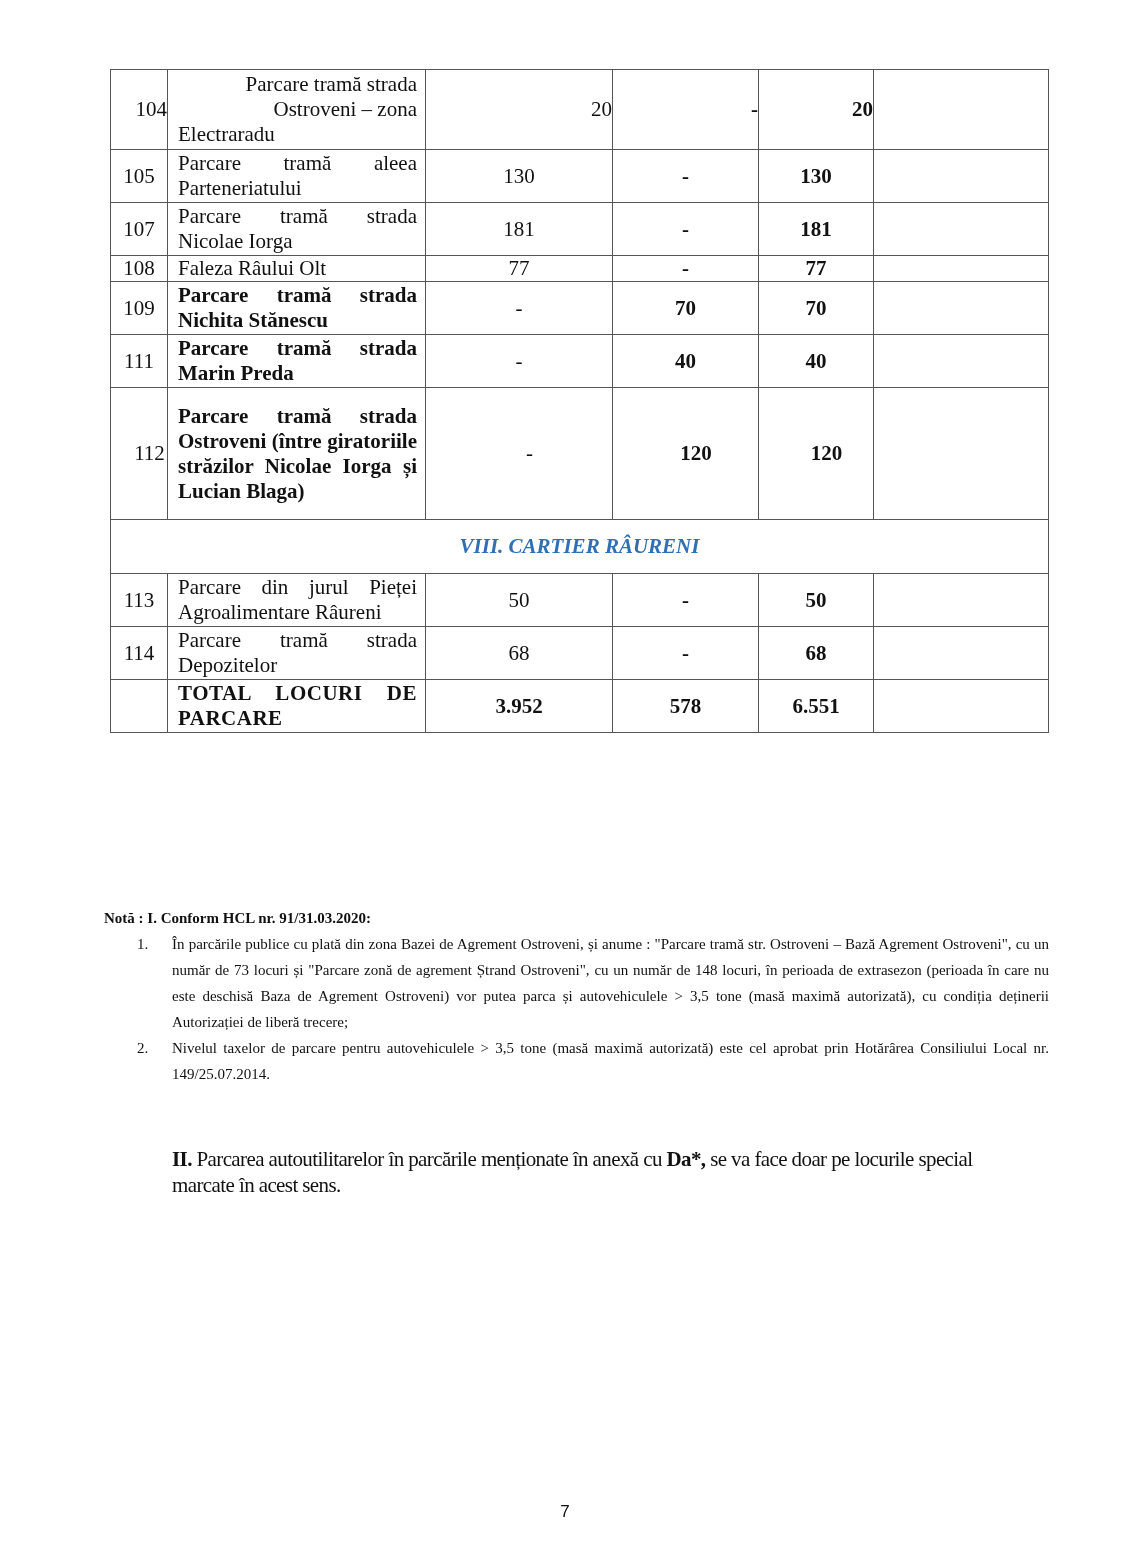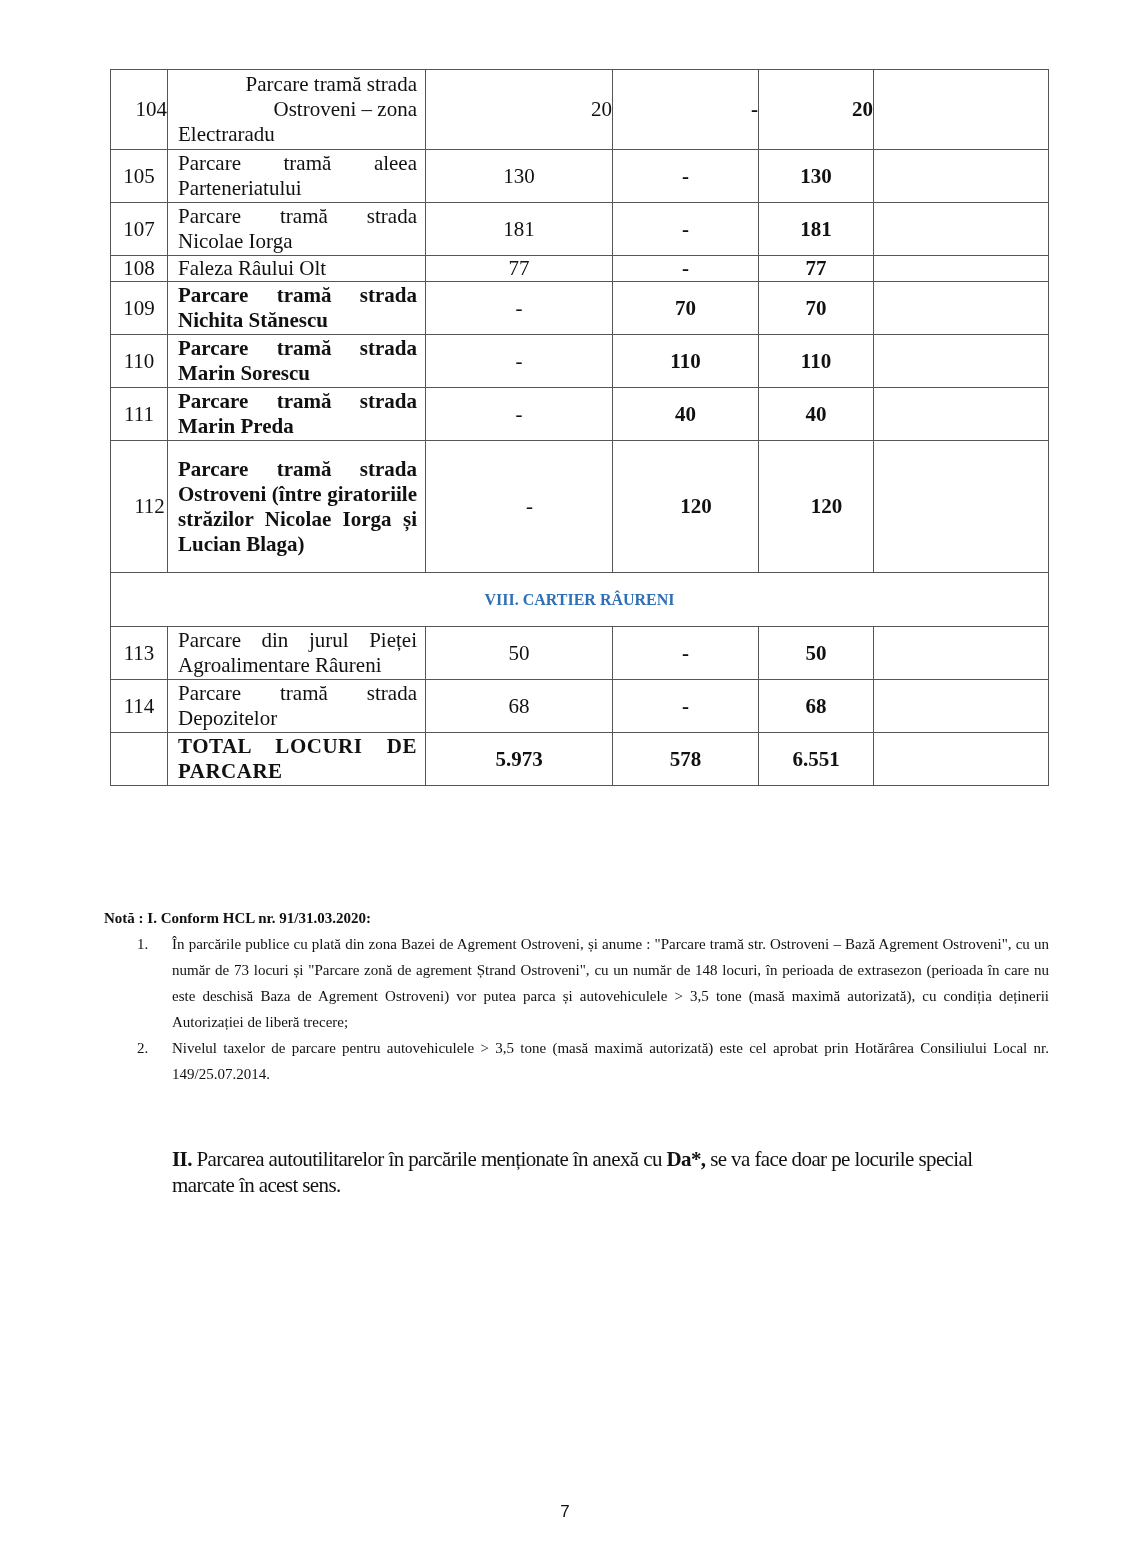--- a/index.html
+++ b/index.html
@@ -23,21 +23,21 @@
   col.c-t { width: 115px; }
   col.c-x { width: 175px; }
   td.nr { text-align: center; }
   td.name { text-align: justify; text-align-last: left; padding: 0 8px 0 10px !important; }
   td.num { text-align: center; }
   td.bold, .bold { font-weight: bold; }
   tr.r3 td { height: 79px; text-align: right; }
   tr.r2 td { height: 52px; }
   tr.r1 td { height: 24px; }
   tr.r5 td { height: 131px; padding-left: 21px; }
-  tr.section td { height: 53px; text-align: center; color: #2f6fb5; font-weight: bold; font-size: 16px; }
+  tr.section td { height: 53px; text-align: center; color: #2f6fb5; font-weight: bold; font-size: 21px; font-style: italic; }
   tr.total td.name { letter-spacing: 0.5px; margin-top: 12px; }
 
   .note {
     position: absolute; left: 104px; top: 905px; width: 945px;
     font-size: 15px; line-height: 26px;
   }
   .note-title { font-weight: bold; margin: 0; }
   .note ol { list-style: none; margin: 0; padding: 0; }
   .note li { position: relative; padding-left: 68px; text-align: justify; }
   .note li .num-label { position: absolute; left: 33px; top: 0; }
@@ -97,28 +97,20 @@
       </tr>
       <tr class="r2">
         <td class="nr">109</td>
         <td class="name bold">Parcare tramă strada Nichita Stănescu</td>
         <td class="num">-</td>
         <td class="num bold">70</td>
         <td class="num bold">70</td>
         <td class=""></td>
       </tr>
       <tr class="r2">
-        <td class="nr">110</td>
-        <td class="name bold">Parcare tramă strada Marin Sorescu</td>
-        <td class="num">-</td>
-        <td class="num bold">110</td>
-        <td class="num bold">110</td>
-        <td class=""></td>
-      </tr>
-      <tr class="r2">
         <td class="nr">111</td>
         <td class="name bold">Parcare tramă strada Marin Preda</td>
         <td class="num">-</td>
         <td class="num bold">40</td>
         <td class="num bold">40</td>
         <td class=""></td>
       </tr>
       <tr class="r5">
         <td class="nr">112</td>
         <td class="name bold">Parcare tramă strada Ostroveni (între giratoriile străzilor Nicolae Iorga și Lucian Blaga)</td>
@@ -142,21 +134,21 @@
         <td class="nr">114</td>
         <td class="name">Parcare tramă strada Depozitelor</td>
         <td class="num">68</td>
         <td class="num bold">-</td>
         <td class="num bold">68</td>
         <td class=""></td>
       </tr>
       <tr class="r2 total">
         <td class="nr"></td>
         <td class="name bold">TOTAL LOCURI DE PARCARE</td>
-        <td class="num bold">5.973</td>
+        <td class="num bold">3.952</td>
         <td class="num bold">578</td>
         <td class="num bold">6.551</td>
         <td class=""></td>
       </tr>
     </tbody>
 </table>
 
 <div class="note">
   <p class="note-title">Notă : I. Conform HCL nr. 91/31.03.2020:</p>
   <ol>

